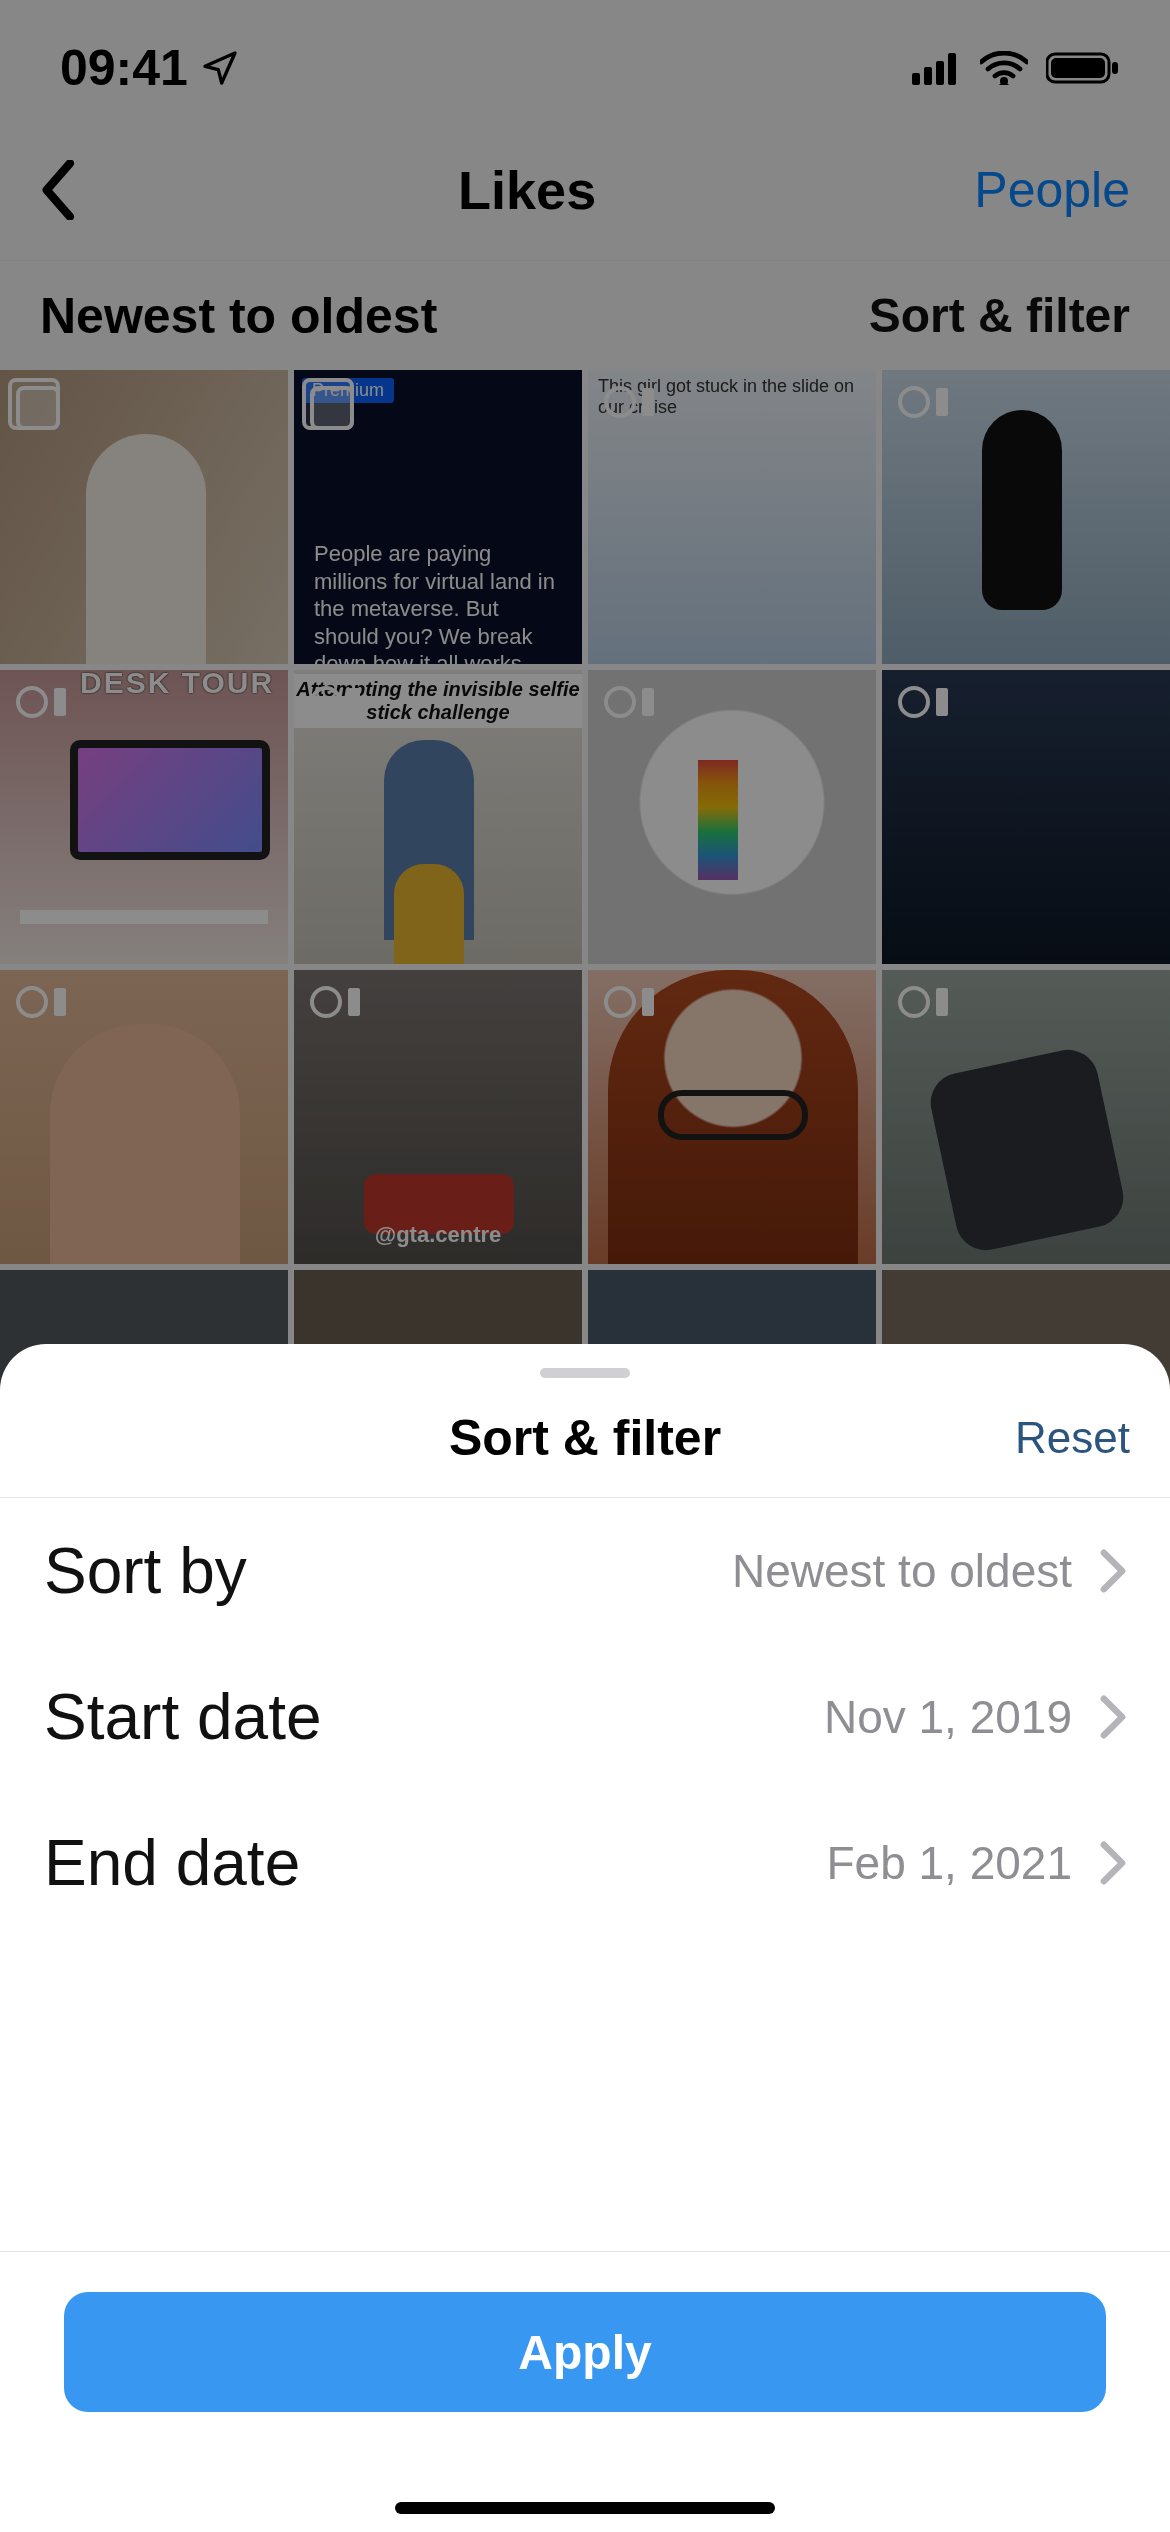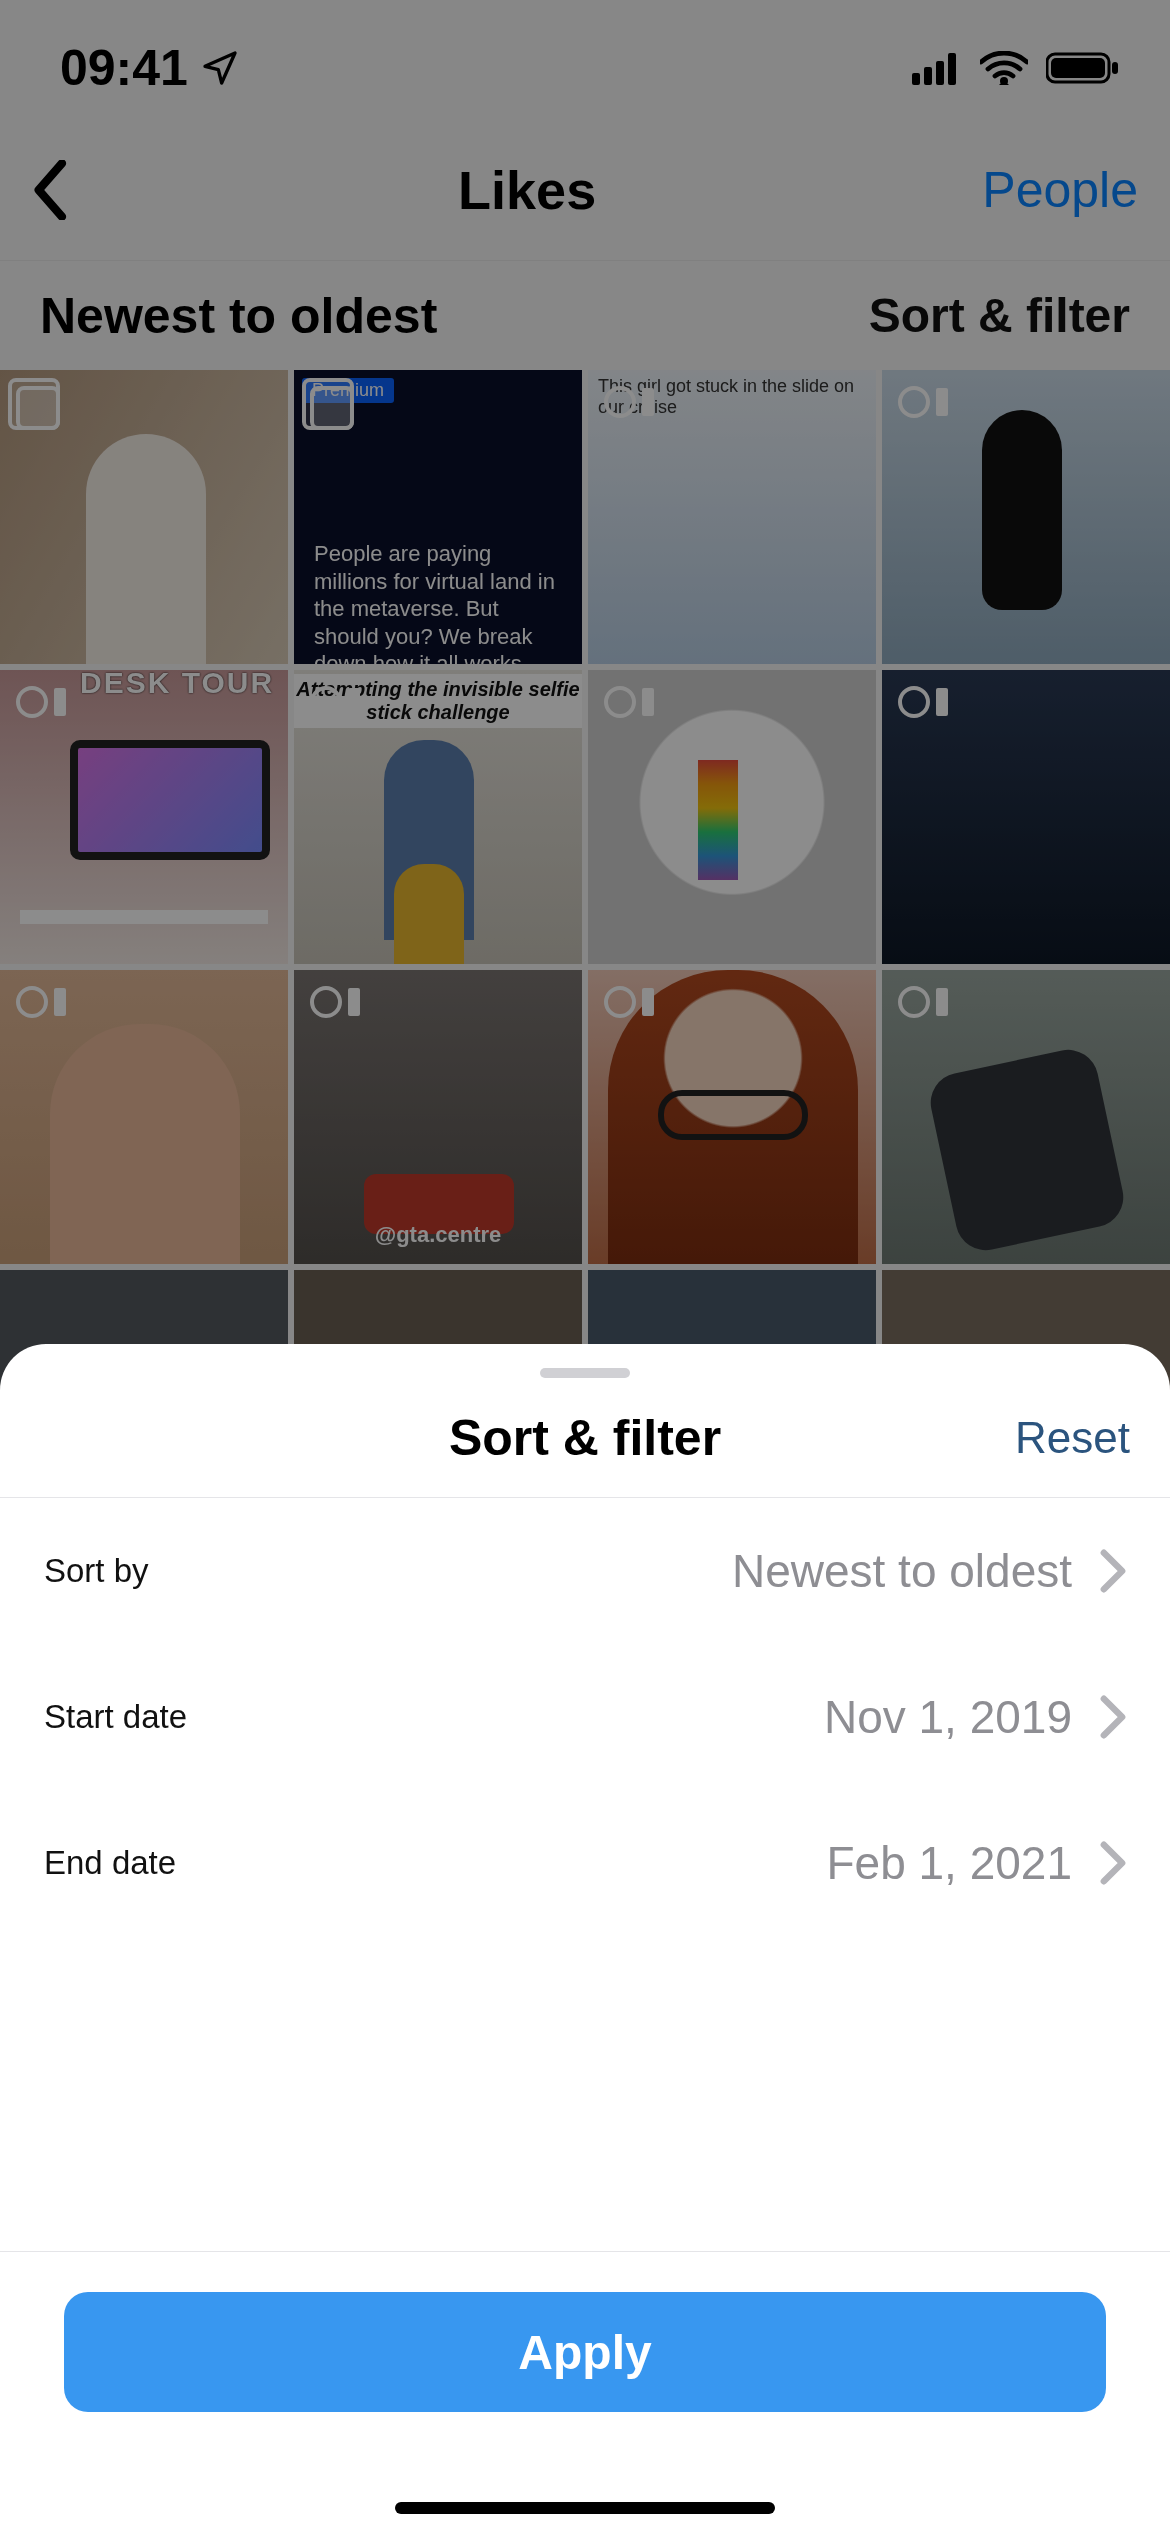--- a/index.html
+++ b/index.html
@@ -4,21 +4,21 @@
 <style>
   * { box-sizing: border-box; margin: 0; padding: 0; }
   html, body { width: 1170px; height: 2532px; overflow: hidden; font-family: -apple-system, Helvetica, Arial, sans-serif; background: #fff; }
   .screen { position: relative; width: 1170px; height: 2532px; background: #fff; }
 
   
   .page { position: absolute; inset: 0; background: #f6f6f6; }
   .status-bar { height: 120px; display: flex; align-items: center; justify-content: space-between; padding: 16px 50px 0 60px; }
   .status-left { display: flex; align-items: center; gap: 12px; font-size: 50px; font-weight: 600; }
   .status-right { display: flex; align-items: center; gap: 18px; }
-  .nav { height: 140px; display: flex; align-items: center; justify-content: space-between; padding: 0 32px; }
+  .nav { height: 140px; display: flex; align-items: center; justify-content: space-between; padding: 0 40px; }
   .nav-title { font-size: 54px; font-weight: 700; }
   .nav-select { color: #0a84ff; font-size: 50px; font-weight: 500; }
   .subhead { height: 110px; display: flex; align-items: center; justify-content: space-between; padding: 0 40px; border-top: 1px solid rgba(0,0,0,0.05); }
   .sort-label { font-size: 50px; font-weight: 700; }
   .sort-filter { font-size: 48px; font-weight: 700; color: #111; }
 
   .grid { display: grid; grid-template-columns: repeat(4, 1fr); gap: 6px; }
   .tile { position: relative; height: 294px; overflow: hidden; }
   .tile .badge { position: absolute; top: 16px; left: 16px; display: flex; align-items: center; gap: 6px; }
   .stack-badge { width: 44px; height: 44px; border-radius: 8px; border: 4px solid #fff; background: rgba(255,255,255,0.25); position: relative; }
@@ -68,21 +68,21 @@
   .scrim { position: absolute; inset: 0; background: rgba(0,0,0,0.45); }
 
   
   .sheet { position: absolute; left: 0; right: 0; bottom: 0; height: 1188px; background: #fff; border-radius: 46px 46px 0 0; display: flex; flex-direction: column; }
   .grabber { width: 90px; height: 10px; background: #d0d0d4; border-radius: 6px; margin: 24px auto 0; }
   .sheet-header { position: relative; height: 120px; display: flex; align-items: center; justify-content: center; border-bottom: 1px solid #e5e5e8; }
   .sheet-title { font-size: 50px; font-weight: 700; }
   .reset { position: absolute; right: 40px; top: 50%; transform: translateY(-50%); color: #2b547e; font-size: 44px; font-weight: 500; }
   .rows { flex: 0 0 auto; }
   .row { display: flex; align-items: center; justify-content: space-between; height: 146px; padding: 0 44px; }
-  .row-label { font-size: 33px; color: #111; }
+  .row-label { font-size: 64px; color: #111; }
   .row-right { display: flex; align-items: center; gap: 28px; }
   .row-value { font-size: 46px; color: #8e8e93; }
   .footer { margin-top: auto; border-top: 1px solid #e5e5e8; padding: 40px 64px 120px; }
   .apply { width: 100%; height: 120px; background: #3897f0; color: #fff; font-size: 48px; font-weight: 600; border: none; border-radius: 24px; }
 
   .home-indicator { position: absolute; bottom: 18px; left: 50%; transform: translateX(-50%); width: 380px; height: 12px; background: #000; border-radius: 8px; }
 
   
   svg { display: block; }
 </style>

